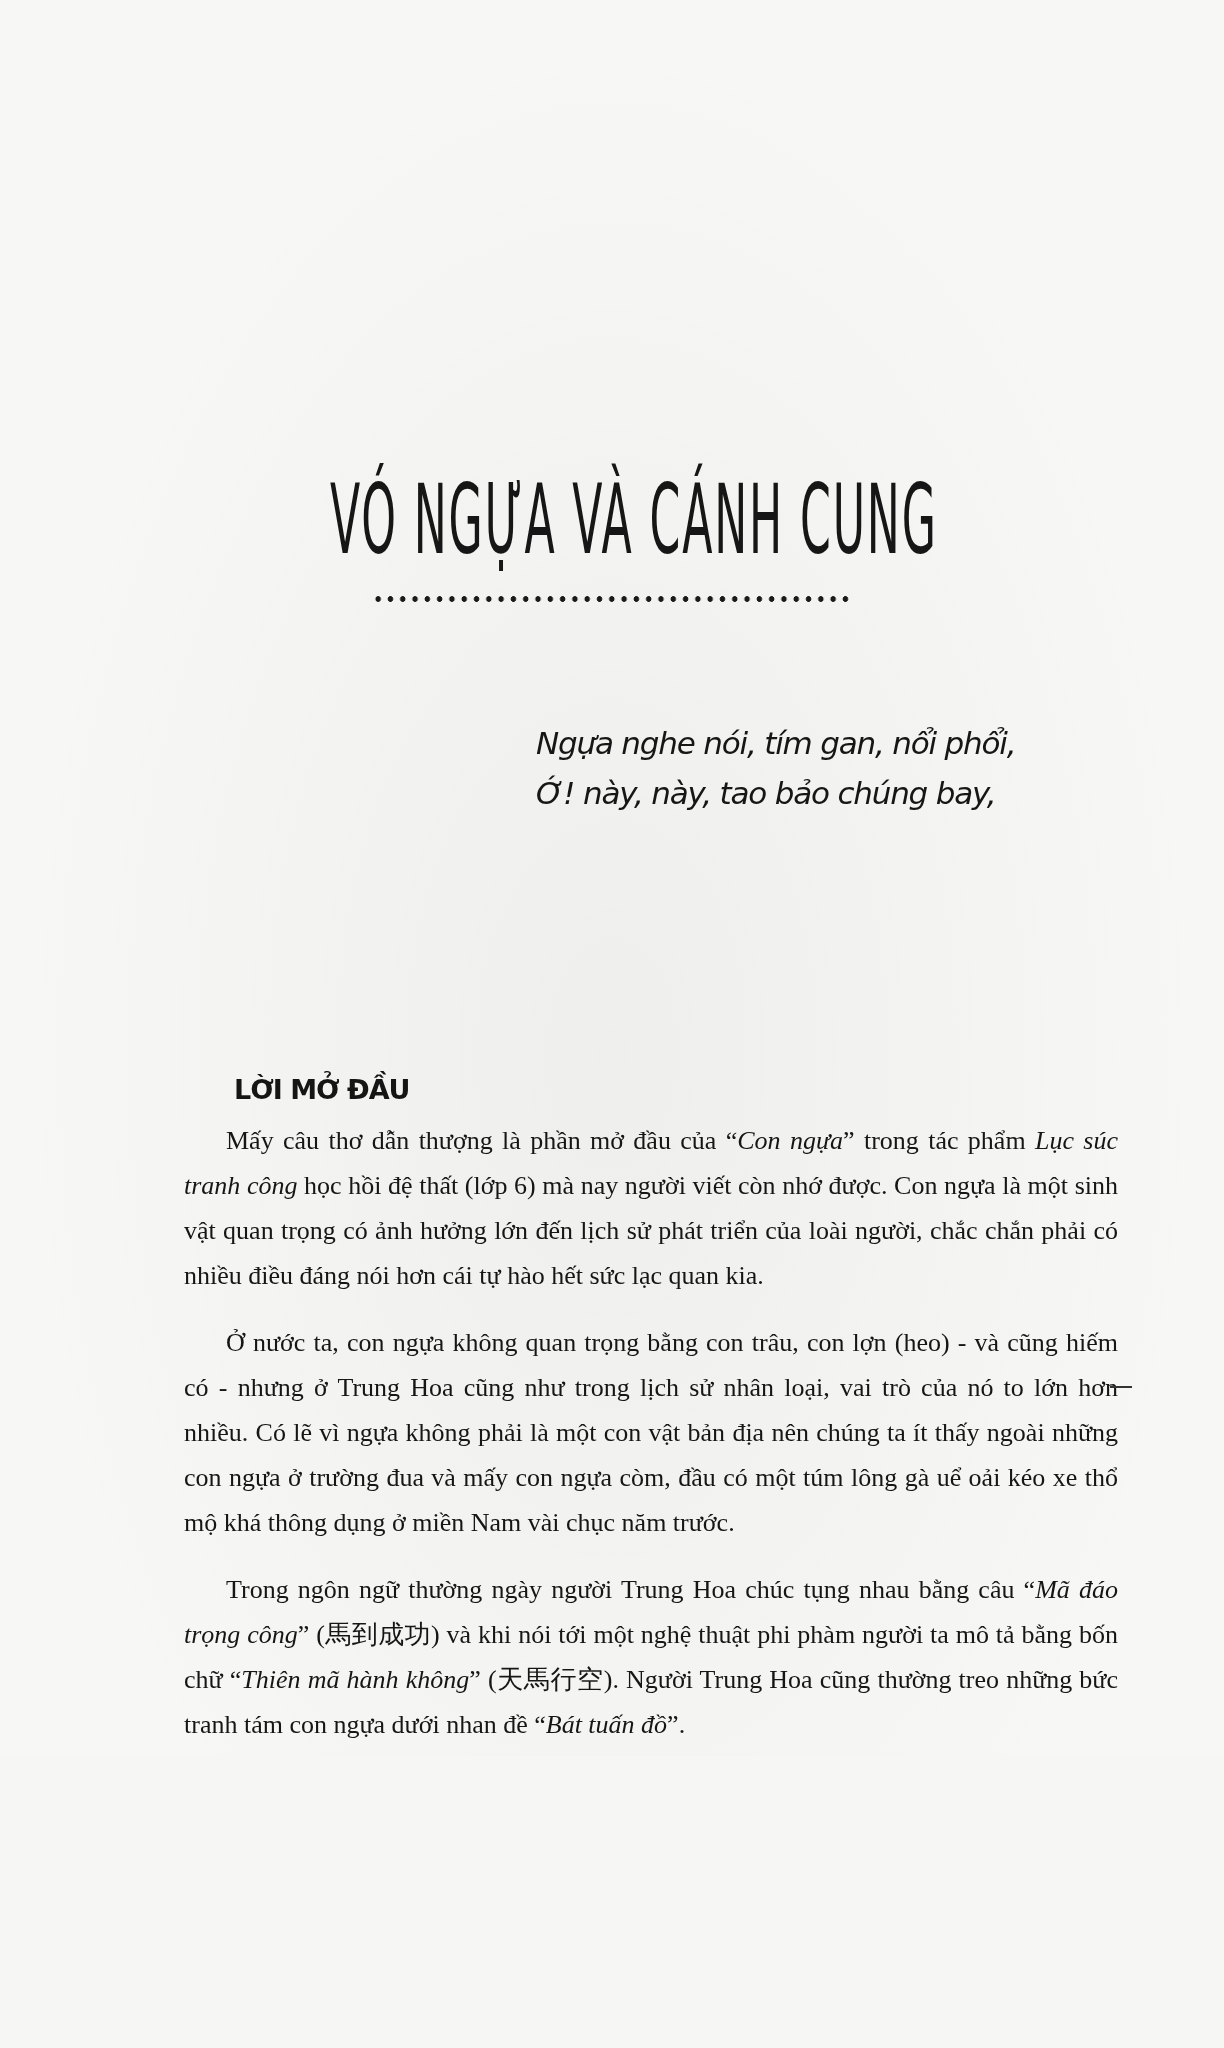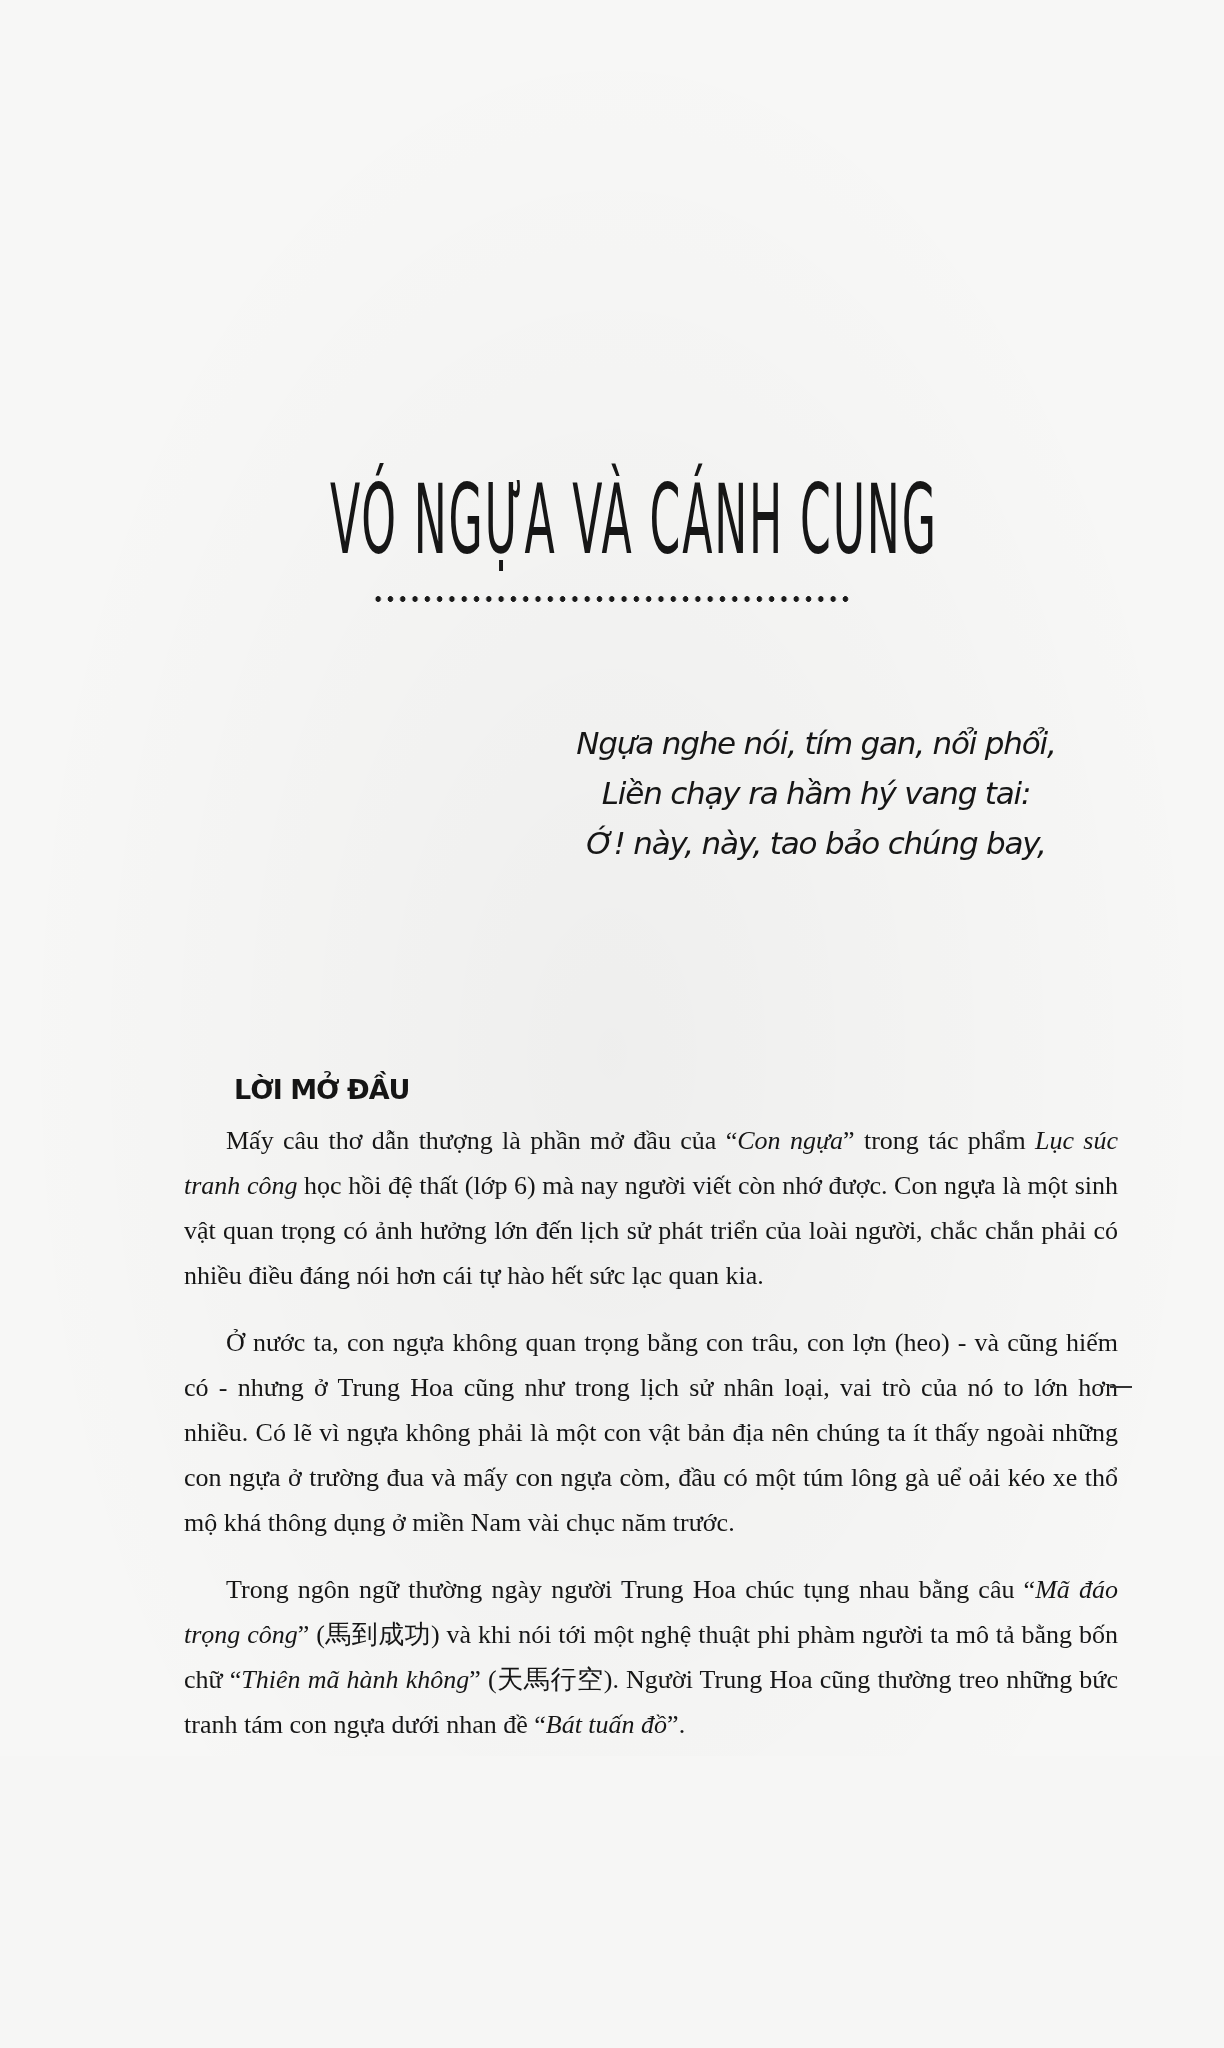--- a/index.html
+++ b/index.html
@@ -46,21 +46,21 @@
       height: 8px;
       background-image: radial-gradient(circle, #1a1a1a 2.6px, transparent 3px);
       background-size: 12.3px 8px;
       background-repeat: repeat-x;
     }
     .epigraph {
       position: absolute;
       right: 128px;
       top: 718px;
       width: 560px;
-      text-align: center;
+      text-align: left;
       font-family: "DejaVu Sans", sans-serif;
       font-style: italic;
       font-size: 31px;
       line-height: 50px;
       letter-spacing: -1.2px;
       color: #161616;
     }
     .epigraph .line { display: block; }
     .epigraph .source {
       display: block;
@@ -110,21 +110,20 @@
 </head>
 <body>
 
 <div class="page">
 
   <h1 class="chapter-title">VÓ NGỰA VÀ CÁNH CUNG</h1>
   <div class="title-rule"></div>
 
   <div class="epigraph">
     <span class="line">Ngựa nghe nói, tím gan, nổi phổi,</span>
-    <span class="line">Liền chạy ra hầm hý vang tai:</span>
     <span class="line">Ớ! này, này, tao bảo chúng bay,</span>
   </div>
 
   <h2 class="section-heading">LỜI MỞ ĐẦU</h2>
 
   <div class="body-text">
     <p>
       <span>Mấy câu thơ dẫn thượng là phần mở đầu của “</span><em>Con ngựa</em><span>” trong tác phẩm </span><em>Lục súc tranh công</em><span> học hồi đệ thất (lớp 6) mà nay người viết còn nhớ được. Con ngựa là một sinh vật quan trọng có ảnh hưởng lớn đến lịch sử phát triển của loài người, chắc chắn phải có nhiều điều đáng nói hơn cái tự hào hết sức lạc quan kia.</span>
     </p>
     <p>

